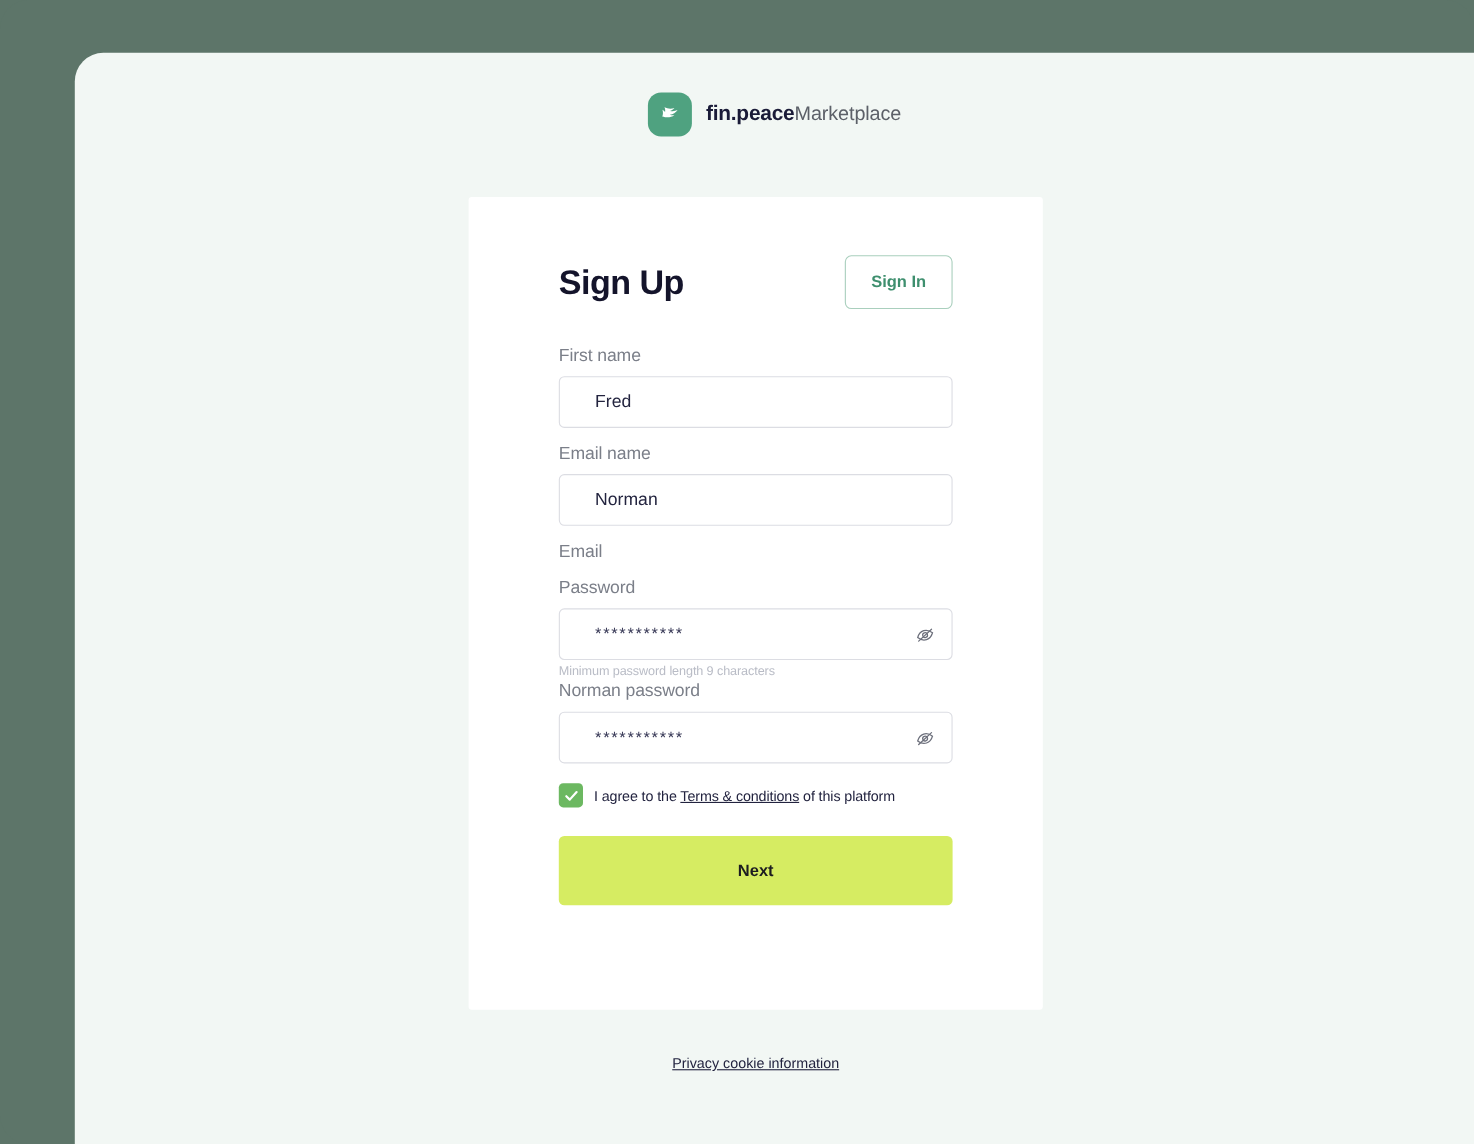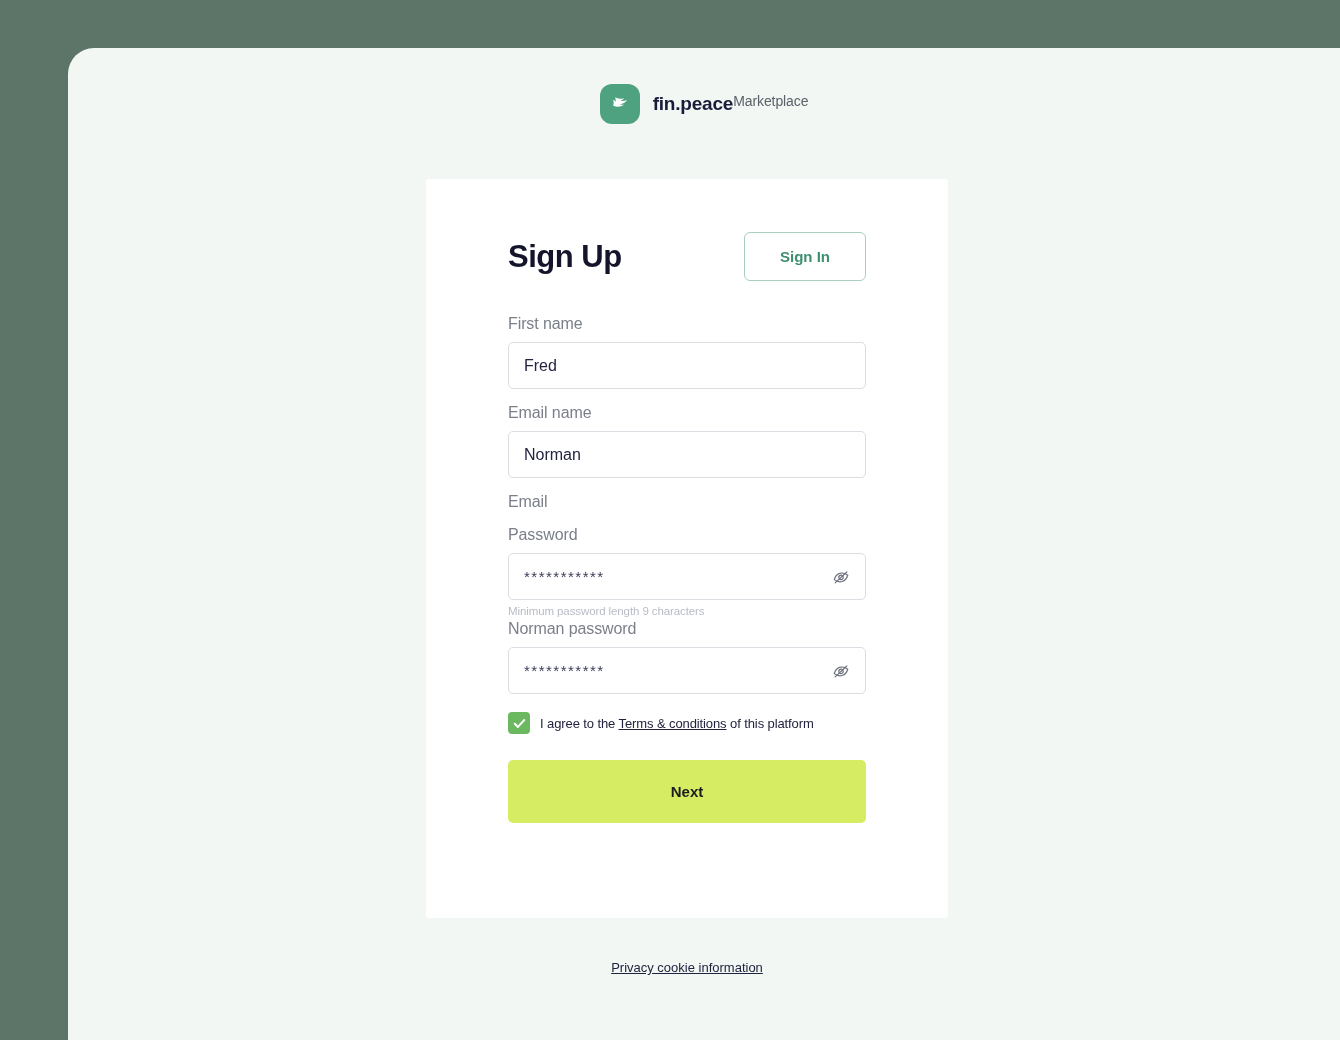--- a/index.html
+++ b/index.html
@@ -64,21 +64,21 @@
   }
 
   .brand-name {
     font-size: 19px;
     font-weight: bold;
     color: #1a1b38;
     letter-spacing: -0.2px;
   }
 
   .brand-sub {
-    font-size: 14px;
+    font-size: 18px;
     color: #5c6068;
     letter-spacing: -0.1px;
   }
 
   
   .card {
     position: absolute;
     left: 358px;
     top: 131px;
     width: 522px;
@@ -96,21 +96,21 @@
   }
 
   .title {
     font-size: 31px;
     font-weight: bold;
     color: #14142b;
     letter-spacing: -0.5px;
   }
 
   .signin-btn {
-    width: 122px;
+    width: 98px;
     height: 49px;
     border: 1px solid #a9cfbd;
     border-radius: 6px;
     background: #ffffff;
     color: #3e8f6e;
     font-size: 15px;
     font-weight: bold;
     font-family: "Liberation Sans", sans-serif;
     cursor: pointer;
   }
@@ -129,21 +129,21 @@
     position: relative;
     width: 100%;
   }
 
   .input {
     width: 100%;
     height: 47px;
     border: 1px solid #dcdde3;
     border-radius: 5px;
     background: #fff;
-    padding: 0 15px;
+    padding: 0 32px;
     font-size: 16px;
     color: #23243f;
     font-family: "Liberation Sans", sans-serif;
     outline: none;
   }
 
   .input.pw {
     padding-right: 48px;
     font-size: 15px;
     letter-spacing: 1.5px;

